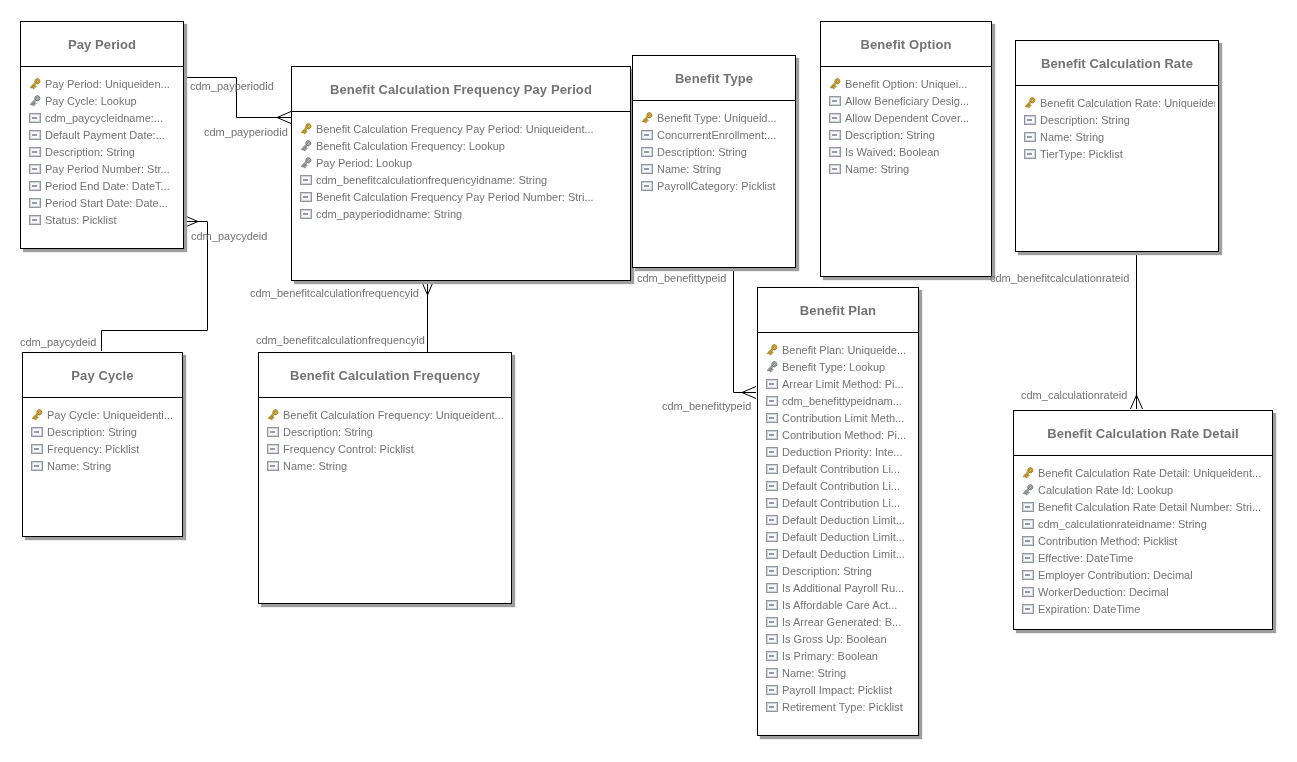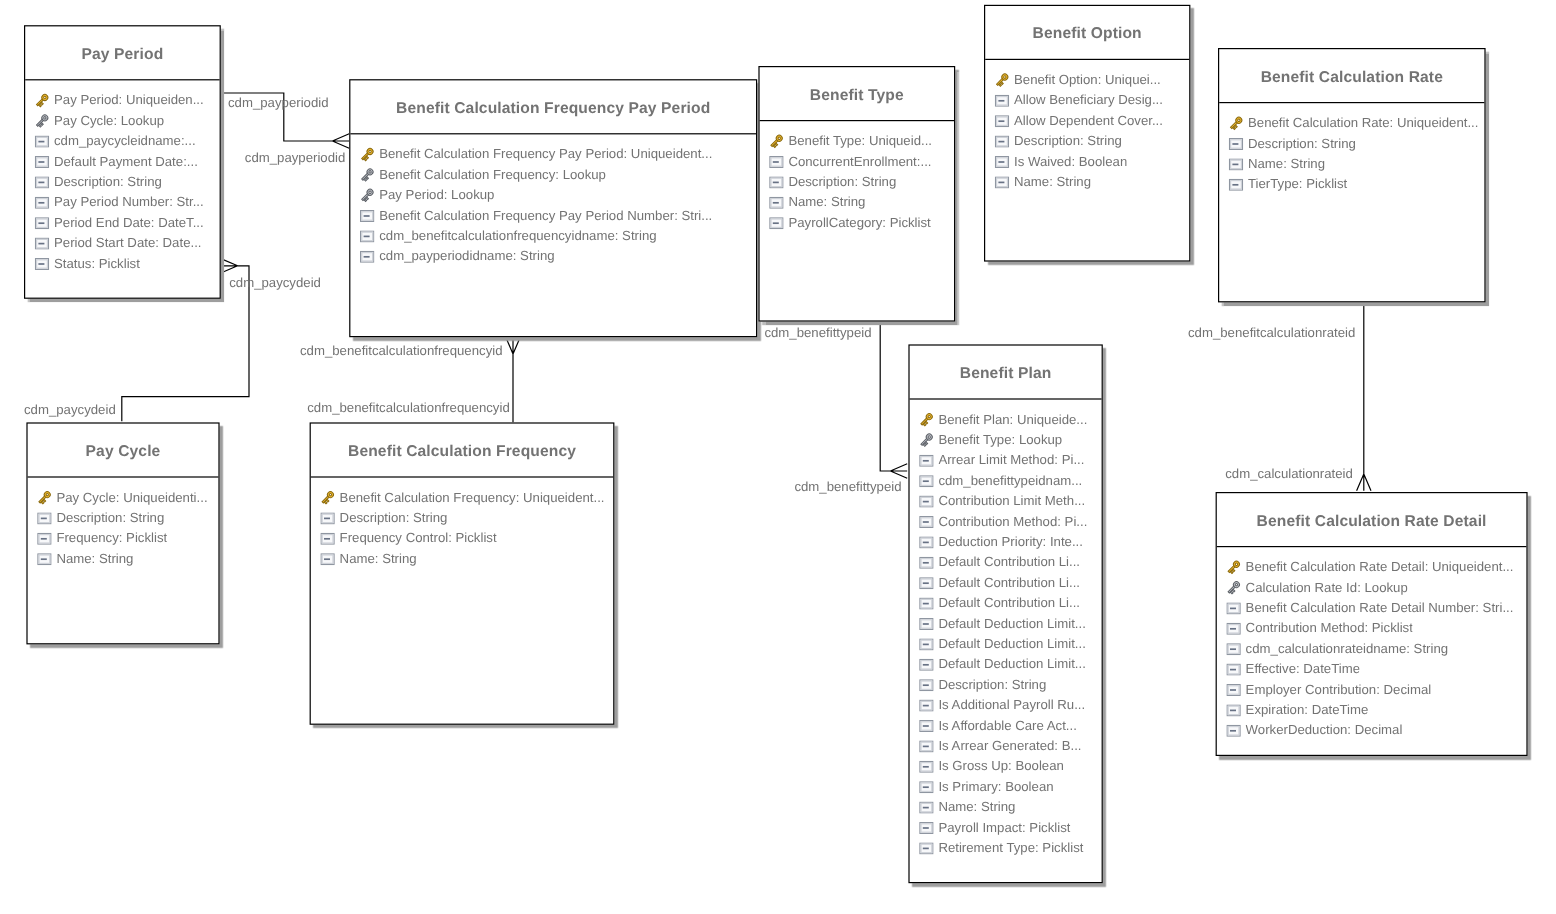--- a/index.html
+++ b/index.html
@@ -185,31 +185,31 @@
           <span class="ftext">Pay Period: Lookup</span>
         </div>
         <div class="frow">
           <span class="ic">
             <svg width="12" height="10" viewBox="0 0 12 10">
               <rect x="0.5" y="0.5" width="11" height="9" fill="#e9ebef" stroke="#8f96a1"></rect>
               <rect x="1.5" y="1.5" width="9" height="7" fill="#f7f8fa" stroke="#cfd3d9" stroke-width="1"></rect>
               <rect x="3" y="4.3" width="5" height="1.4" fill="#687285"></rect>
             </svg>
           </span>
+          <span class="ftext">cdm_benefitcalculationfrequencyidname: String</span>
+        </div>
+        <div class="frow">
+          <span class="ic">
+            <svg width="12" height="10" viewBox="0 0 12 10">
+              <rect x="0.5" y="0.5" width="11" height="9" fill="#e9ebef" stroke="#8f96a1"></rect>
+              <rect x="1.5" y="1.5" width="9" height="7" fill="#f7f8fa" stroke="#cfd3d9" stroke-width="1"></rect>
+              <rect x="3" y="4.3" width="5" height="1.4" fill="#687285"></rect>
+            </svg>
+          </span>
           <span class="ftext">Benefit Calculation Frequency Pay Period Number: Stri...</span>
-        </div>
-        <div class="frow">
-          <span class="ic">
-            <svg width="12" height="10" viewBox="0 0 12 10">
-              <rect x="0.5" y="0.5" width="11" height="9" fill="#e9ebef" stroke="#8f96a1"></rect>
-              <rect x="1.5" y="1.5" width="9" height="7" fill="#f7f8fa" stroke="#cfd3d9" stroke-width="1"></rect>
-              <rect x="3" y="4.3" width="5" height="1.4" fill="#687285"></rect>
-            </svg>
-          </span>
-          <span class="ftext">cdm_benefitcalculationfrequencyidname: String</span>
         </div>
         <div class="frow">
           <span class="ic">
             <svg width="12" height="10" viewBox="0 0 12 10">
               <rect x="0.5" y="0.5" width="11" height="9" fill="#e9ebef" stroke="#8f96a1"></rect>
               <rect x="1.5" y="1.5" width="9" height="7" fill="#f7f8fa" stroke="#cfd3d9" stroke-width="1"></rect>
               <rect x="3" y="4.3" width="5" height="1.4" fill="#687285"></rect>
             </svg>
           </span>
           <span class="ftext">cdm_payperiodidname: String</span>
@@ -270,21 +270,21 @@
               <rect x="0.5" y="0.5" width="11" height="9" fill="#e9ebef" stroke="#8f96a1"></rect>
               <rect x="1.5" y="1.5" width="9" height="7" fill="#f7f8fa" stroke="#cfd3d9" stroke-width="1"></rect>
               <rect x="3" y="4.3" width="5" height="1.4" fill="#687285"></rect>
             </svg>
           </span>
           <span class="ftext">PayrollCategory: Picklist</span>
         </div>
       </div>
   </div>
 
-  <div class="entity" style="left:820px;top:4px;width:172px;height:214px">
+  <div class="entity" style="left:820px;top:21px;width:172px;height:256px">
     <div class="ehead">Benefit Option</div>
     <div class="efields">
         <div class="frow">
           <span class="ic">
             <svg width="14" height="13" viewBox="0 0 14 13">
               <g transform="rotate(-45 7 6.5)" fill="#edb72c" stroke="#8a6a10" stroke-width="0.8">
                 <rect x="1.2" y="5.8" width="7" height="1.5"></rect>
                 <rect x="2.2" y="7.3" width="1.2" height="2.1"></rect>
                 <rect x="4.4" y="7.3" width="1.2" height="2.1"></rect>
                 <circle cx="10.3" cy="6.55" r="2.5"></circle>
@@ -340,21 +340,21 @@
               <rect x="0.5" y="0.5" width="11" height="9" fill="#e9ebef" stroke="#8f96a1"></rect>
               <rect x="1.5" y="1.5" width="9" height="7" fill="#f7f8fa" stroke="#cfd3d9" stroke-width="1"></rect>
               <rect x="3" y="4.3" width="5" height="1.4" fill="#687285"></rect>
             </svg>
           </span>
           <span class="ftext">Name: String</span>
         </div>
       </div>
   </div>
 
-  <div class="entity" style="left:1015px;top:40px;width:223px;height:212px">
+  <div class="entity" style="left:1015px;top:40px;width:204px;height:212px">
     <div class="ehead">Benefit Calculation Rate</div>
     <div class="efields">
         <div class="frow">
           <span class="ic">
             <svg width="14" height="13" viewBox="0 0 14 13">
               <g transform="rotate(-45 7 6.5)" fill="#edb72c" stroke="#8a6a10" stroke-width="0.8">
                 <rect x="1.2" y="5.8" width="7" height="1.5"></rect>
                 <rect x="2.2" y="7.3" width="1.2" height="2.1"></rect>
                 <rect x="4.4" y="7.3" width="1.2" height="2.1"></rect>
                 <circle cx="10.3" cy="6.55" r="2.5"></circle>
@@ -773,71 +773,71 @@
           <span class="ftext">Benefit Calculation Rate Detail Number: Stri...</span>
         </div>
         <div class="frow">
           <span class="ic">
             <svg width="12" height="10" viewBox="0 0 12 10">
               <rect x="0.5" y="0.5" width="11" height="9" fill="#e9ebef" stroke="#8f96a1"></rect>
               <rect x="1.5" y="1.5" width="9" height="7" fill="#f7f8fa" stroke="#cfd3d9" stroke-width="1"></rect>
               <rect x="3" y="4.3" width="5" height="1.4" fill="#687285"></rect>
             </svg>
           </span>
+          <span class="ftext">cdm_calculationrateidname: String</span>
+        </div>
+        <div class="frow">
+          <span class="ic">
+            <svg width="12" height="10" viewBox="0 0 12 10">
+              <rect x="0.5" y="0.5" width="11" height="9" fill="#e9ebef" stroke="#8f96a1"></rect>
+              <rect x="1.5" y="1.5" width="9" height="7" fill="#f7f8fa" stroke="#cfd3d9" stroke-width="1"></rect>
+              <rect x="3" y="4.3" width="5" height="1.4" fill="#687285"></rect>
+            </svg>
+          </span>
           <span class="ftext">Contribution Method: Picklist</span>
         </div>
         <div class="frow">
           <span class="ic">
             <svg width="12" height="10" viewBox="0 0 12 10">
               <rect x="0.5" y="0.5" width="11" height="9" fill="#e9ebef" stroke="#8f96a1"></rect>
               <rect x="1.5" y="1.5" width="9" height="7" fill="#f7f8fa" stroke="#cfd3d9" stroke-width="1"></rect>
               <rect x="3" y="4.3" width="5" height="1.4" fill="#687285"></rect>
             </svg>
           </span>
-          <span class="ftext">cdm_calculationrateidname: String</span>
-        </div>
-        <div class="frow">
-          <span class="ic">
-            <svg width="12" height="10" viewBox="0 0 12 10">
-              <rect x="0.5" y="0.5" width="11" height="9" fill="#e9ebef" stroke="#8f96a1"></rect>
-              <rect x="1.5" y="1.5" width="9" height="7" fill="#f7f8fa" stroke="#cfd3d9" stroke-width="1"></rect>
-              <rect x="3" y="4.3" width="5" height="1.4" fill="#687285"></rect>
-            </svg>
-          </span>
           <span class="ftext">Effective: DateTime</span>
         </div>
         <div class="frow">
           <span class="ic">
             <svg width="12" height="10" viewBox="0 0 12 10">
               <rect x="0.5" y="0.5" width="11" height="9" fill="#e9ebef" stroke="#8f96a1"></rect>
               <rect x="1.5" y="1.5" width="9" height="7" fill="#f7f8fa" stroke="#cfd3d9" stroke-width="1"></rect>
               <rect x="3" y="4.3" width="5" height="1.4" fill="#687285"></rect>
             </svg>
           </span>
           <span class="ftext">Employer Contribution: Decimal</span>
         </div>
         <div class="frow">
           <span class="ic">
             <svg width="12" height="10" viewBox="0 0 12 10">
               <rect x="0.5" y="0.5" width="11" height="9" fill="#e9ebef" stroke="#8f96a1"></rect>
               <rect x="1.5" y="1.5" width="9" height="7" fill="#f7f8fa" stroke="#cfd3d9" stroke-width="1"></rect>
               <rect x="3" y="4.3" width="5" height="1.4" fill="#687285"></rect>
             </svg>
           </span>
+          <span class="ftext">WorkerDeduction: Decimal</span>
+        </div>
+        <div class="frow">
+          <span class="ic">
+            <svg width="12" height="10" viewBox="0 0 12 10">
+              <rect x="0.5" y="0.5" width="11" height="9" fill="#e9ebef" stroke="#8f96a1"></rect>
+              <rect x="1.5" y="1.5" width="9" height="7" fill="#f7f8fa" stroke="#cfd3d9" stroke-width="1"></rect>
+              <rect x="3" y="4.3" width="5" height="1.4" fill="#687285"></rect>
+            </svg>
+          </span>
           <span class="ftext">Expiration: DateTime</span>
-        </div>
-        <div class="frow">
-          <span class="ic">
-            <svg width="12" height="10" viewBox="0 0 12 10">
-              <rect x="0.5" y="0.5" width="11" height="9" fill="#e9ebef" stroke="#8f96a1"></rect>
-              <rect x="1.5" y="1.5" width="9" height="7" fill="#f7f8fa" stroke="#cfd3d9" stroke-width="1"></rect>
-              <rect x="3" y="4.3" width="5" height="1.4" fill="#687285"></rect>
-            </svg>
-          </span>
-          <span class="ftext">WorkerDeduction: Decimal</span>
         </div>
       </div>
   </div>
 
   <span class="clabel" style="left:190px;top:80px">cdm_payperiodid</span>
   <span class="clabel" style="left:204px;top:126px">cdm_payperiodid</span>
   <span class="clabel" style="left:191px;top:230px">cdm_paycydeid</span>
   <span class="clabel" style="left:20px;top:336px">cdm_paycydeid</span>
   <span class="clabel" style="left:250px;top:287px">cdm_benefitcalculationfrequencyid</span>
   <span class="clabel" style="left:256px;top:334px">cdm_benefitcalculationfrequencyid</span>

